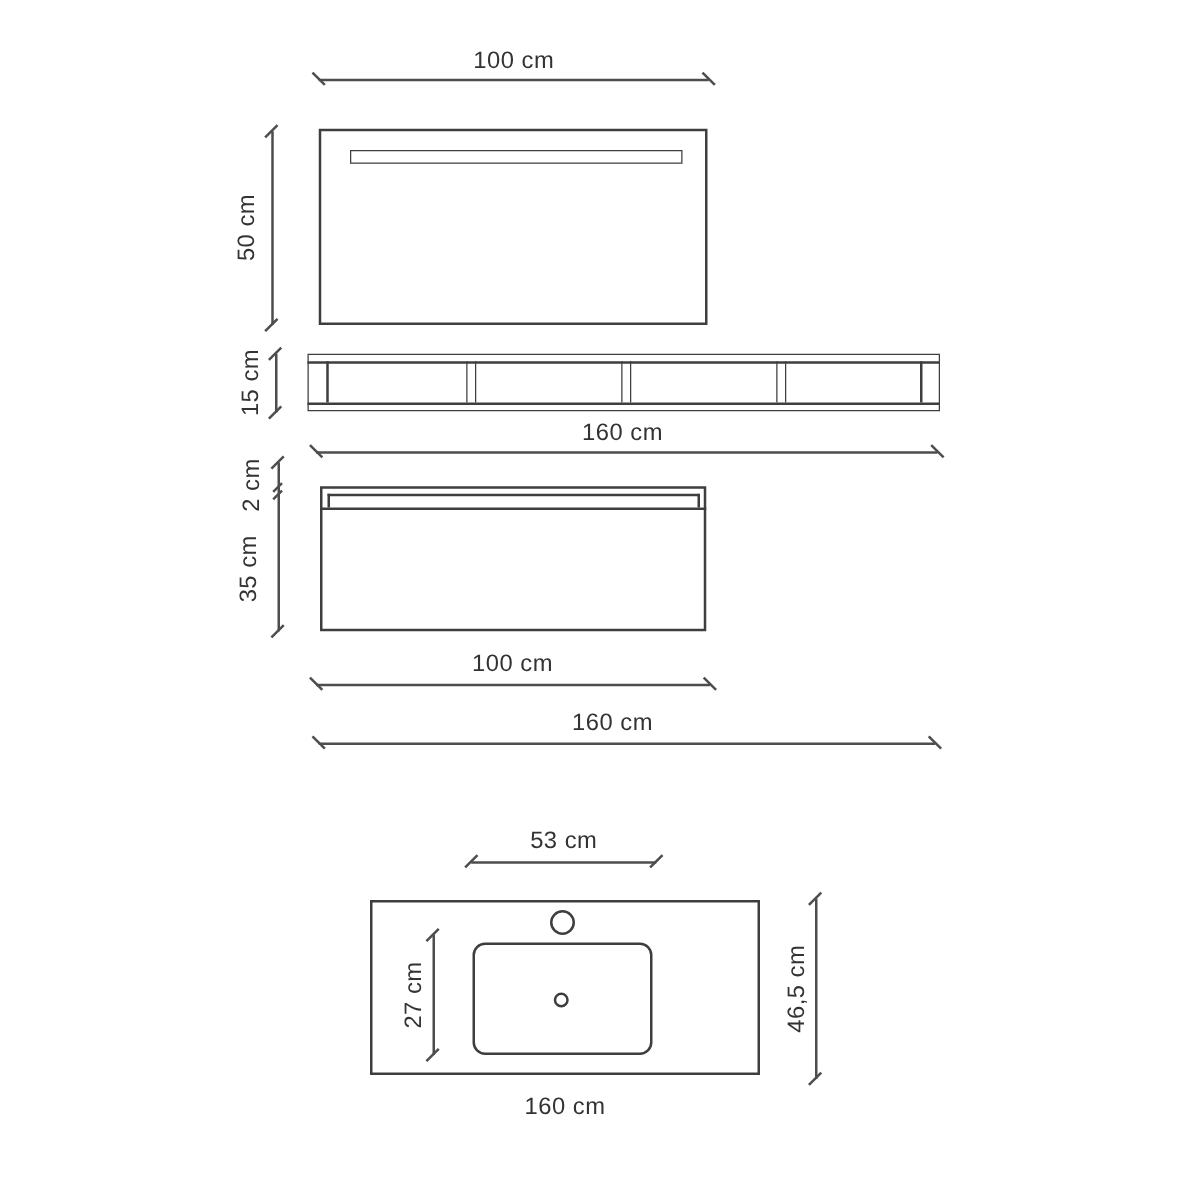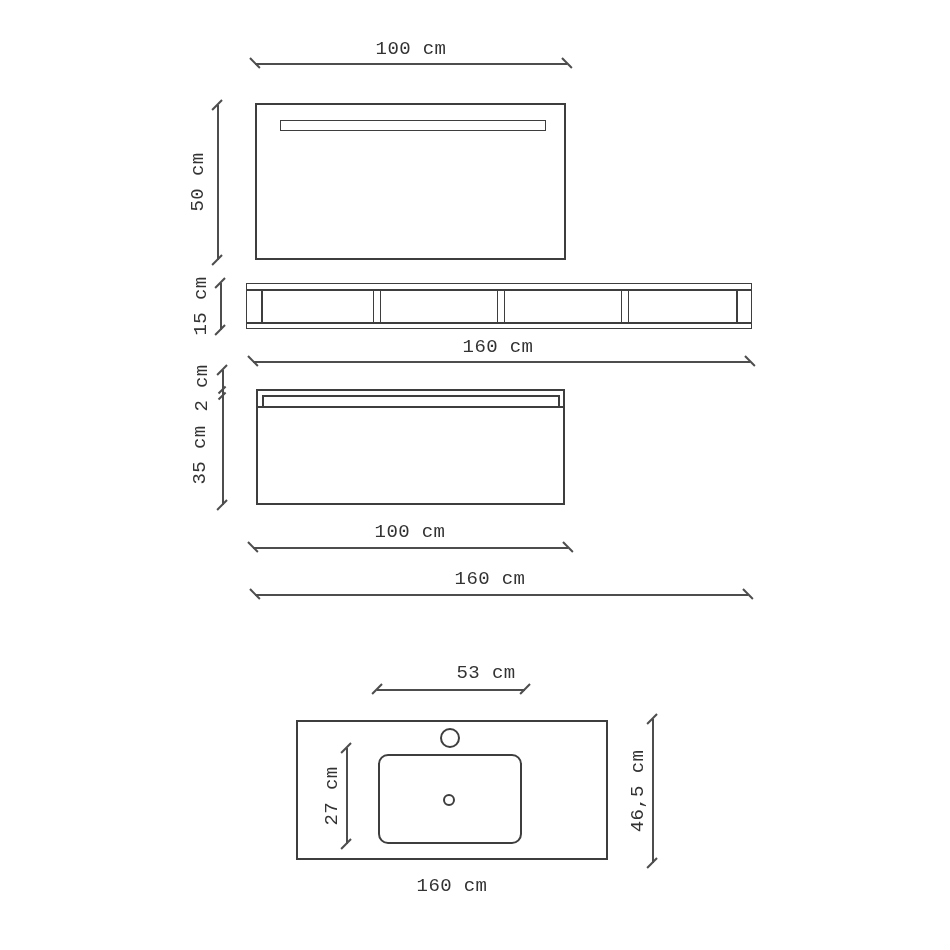--- a/index.html
+++ b/index.html
@@ -4,21 +4,21 @@
 <style>
   :root{
     --line:#3e3e3e;
     --dim:#4d4d4d;
     --text:#333333;
     --bg:#ffffff;
   }
   html,body{margin:0;padding:0;background:var(--bg);}
   #canvas{
     position:relative;width:950px;height:892px;background:var(--bg);
-    font-family:Liberation Mono, monospace;color:var(--text);overflow:hidden;
+    font-family:Liberation Sans, sans-serif;color:var(--text);overflow:hidden;
   }
   .rect{position:absolute;border:2px solid var(--line);box-sizing:border-box;background:transparent;}
   .thin-rect{position:absolute;border:1.5px solid var(--line);box-sizing:border-box;}
   .hline{position:absolute;height:1.5px;background:var(--line);}
   .vline{position:absolute;width:1.5px;background:var(--line);}
   .dimline-h{position:absolute;height:1.5px;background:var(--dim);}
   .dimline-v{position:absolute;width:1.5px;background:var(--dim);}
   .tick{position:absolute;width:14px;height:1.8px;background:var(--dim);}
   .tick.bs{transform:rotate(45deg);}   
   .tick.fs{transform:rotate(-45deg);}  
@@ -92,21 +92,21 @@
     <div class="tick bs" style="left:246px;top:546px;"></div>
     <div class="tick bs" style="left:561px;top:546px;"></div>
 
     <span class="lbl" style="left:490px;top:579px;">160 cm</span>
     <div class="dimline-h" style="left:255px;top:594px;width:493px;"></div>
     <div class="tick bs" style="left:248px;top:593px;"></div>
     <div class="tick bs" style="left:741px;top:593px;"></div>
   </div>
 
   <div>
-    <span class="lbl" style="left:451px;top:673px;margin-left:35px;">53 cm</span>
+    <span class="lbl" style="left:451px;top:673px;">53 cm</span>
     <div class="dimline-h" style="left:377px;top:689px;width:148px;"></div>
     <div class="tick fs" style="left:370px;top:688px;"></div>
     <div class="tick fs" style="left:518px;top:688px;"></div>
 
     <div class="rect" style="left:296px;top:720px;width:312px;height:140px;"></div>
     <div class="circle" style="left:440px;top:728px;width:20px;height:20px;"></div>
     <div class="rect" style="left:378px;top:754px;width:144px;height:90px;border-radius:10px;"></div>
     <div class="circle" style="left:443px;top:794px;width:12px;height:12px;"></div>
 
     <div class="dimline-v" style="left:346px;top:748px;height:96px;"></div>

